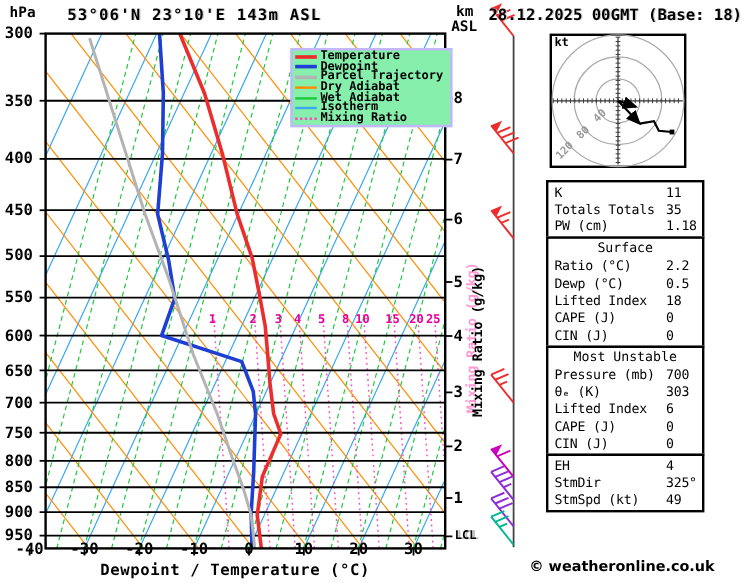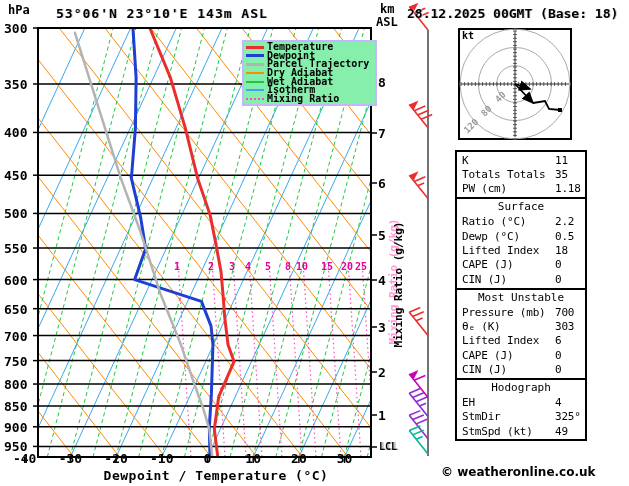--- a/index.html
+++ b/index.html
@@ -10,21 +10,21 @@
   #skewt-svg{position:absolute;left:0;top:0;}
   .lbl-hpa{left:8px;top:3px;font-size:12px;}
   .lbl-station{left:56px;top:6px;font-size:13px;letter-spacing:1px;text-shadow:1px 0 #ccc;}
   .lbl-km{left:380px;top:2px;font-size:12px;}
   .lbl-asl{left:376px;top:15px;font-size:12px;}
   .lbl-date{left:407px;top:6px;font-size:13px;text-shadow:1px 0 #ccc;}
   .p-lbl{left:4px;width:31px;text-align:left;font-size:13px;font-weight:bold;}
   .t-lbl{top:451px;width:44px;text-align:center;font-size:13px;font-weight:bold;}
   .km-lbl{left:378px;font-size:13px;font-weight:bold;}
   .mr-lbl{top:261px;width:18px;text-align:center;font-size:10px;font-weight:bold;color:#e6009d;}
-  .x-title{left:96px;top:468px;width:240px;text-align:center;font-size:13px;font-weight:bold;letter-spacing:0.5px;}
+  .x-title{left:76px;top:468px;width:240px;text-align:center;font-size:13px;font-weight:bold;letter-spacing:0.5px;}
   .mr-axis{width:150px;text-align:center;font-size:11px;font-weight:bold;transform:rotate(-90deg);}
   .mr-axis.pink{left:318px;top:275px;color:#ff9ad5;}
   .mr-axis.black{left:323px;top:278px;color:#000;}
   .lcl{left:379px;top:441px;font-size:10px;font-weight:bold;text-shadow:2px 0 #bbb;}
   #legend{left:242px;top:28px;width:129px;height:61px;background:#86efac;border:2px solid #c4b5fd;
           padding:1px 0 0 2px;box-sizing:content-box;margin-top:12px;}
   .leg-row{display:flex;align-items:center;height:8.6px;gap:3px;}
   .leg-swatch{display:inline-block;width:18px;height:0;flex:none;}
   .leg-txt{font-size:10px;font-weight:bold;line-height:8px;}
   #stats{left:455px;top:152px;width:132px;}
@@ -435,21 +435,20 @@
         <div class="srow">
           <span class="lab">CAPE (J)</span>
           <span class="val">0</span>
         </div>
         <div class="srow">
           <span class="lab">CIN (J)</span>
           <span class="val">0</span>
         </div>
       </div>
       <div class="sbox">
-        <div class="stitle">Hodograph</div>
         <div class="srow">
           <span class="lab">EH</span>
           <span class="val">4</span>
         </div>
         <div class="srow">
           <span class="lab">StmDir</span>
           <span class="val">325°</span>
         </div>
         <div class="srow">
           <span class="lab">StmSpd (kt)</span>

